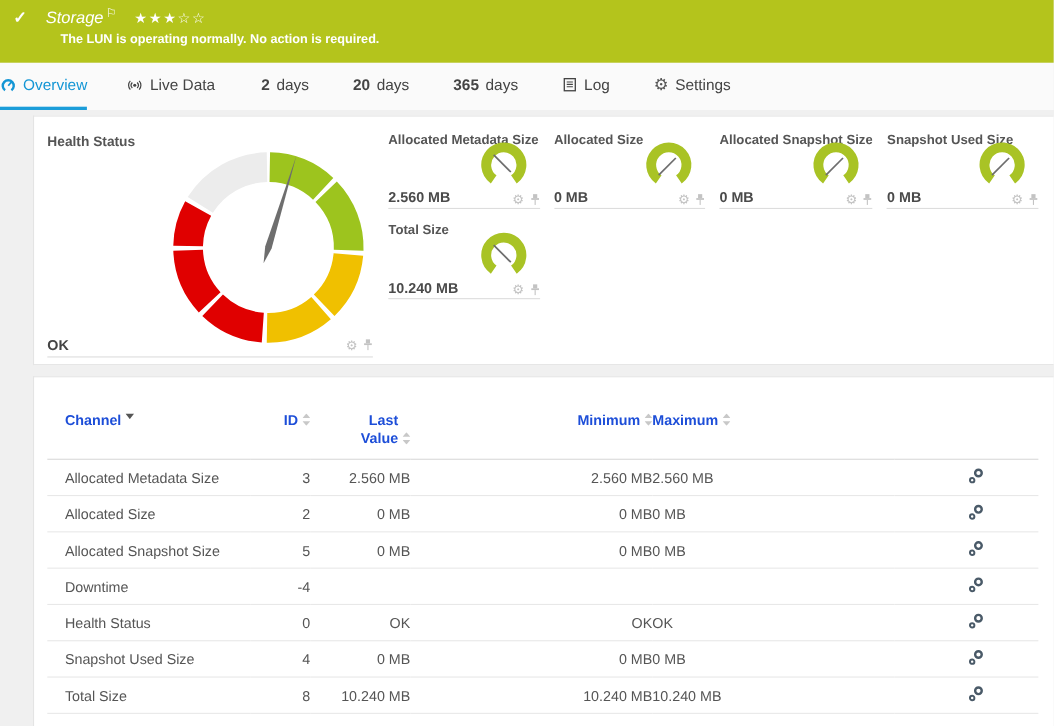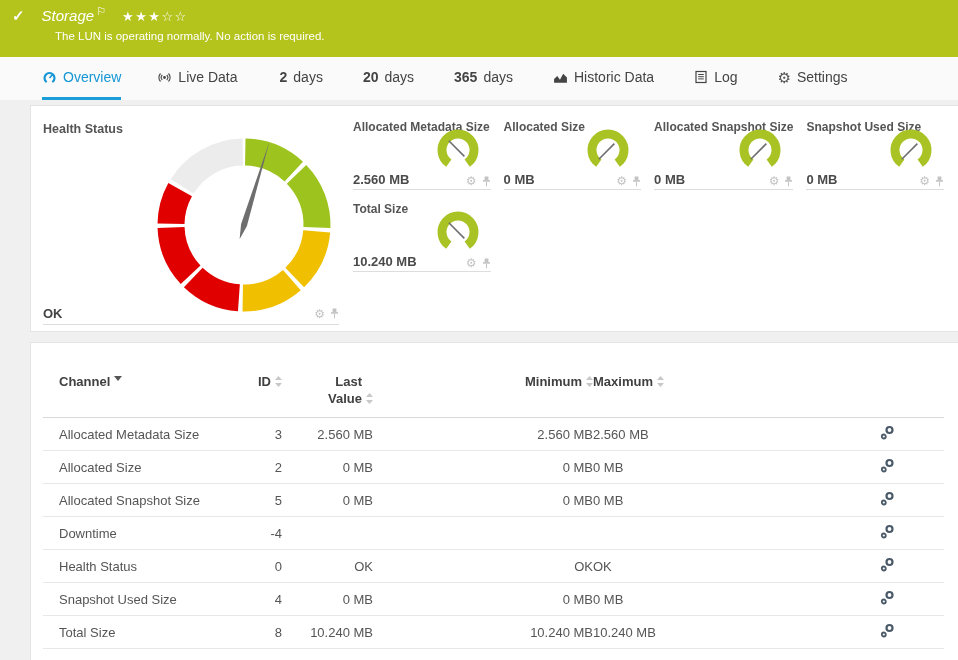--- a/index.html
+++ b/index.html
@@ -7,25 +7,25 @@
     font-family: "Liberation Sans", sans-serif; background: #f0f0f0; }
 
   
   .topbar { height: 57px; background: #b4c41c; color: #fff; position: relative; }
   .topbar-line1 { display: flex; align-items: baseline; padding: 7px 0 0 12px; }
   .check { font-size: 15px; font-weight: bold; }
   .kind { font-style: italic; font-size: 15px; margin-left: 17px; }
   .sensor-title { font-weight: bold; font-size: 17px; margin-left: 8px; letter-spacing: .2px; }
   .flag { font-size: 11px; position: relative; top: -6px; margin-left: 2px; }
   .stars { font-size: 13px; margin-left: 16px; letter-spacing: 1.5px; }
-  .topbar-line2 { font-size: 11.5px; padding: 5px 0 0 55px; }
+  .topbar-line2 { font-size: 11.5px; padding: 5px 0 0 55px; font-weight: bold; }
 
   
   .tabbar { height: 43px; background: #fafafa; display: flex; align-items: stretch;
-    padding-left: 42px; }
+    }
   .tab { display: flex; align-items: center; gap: 6px; font-size: 14px; color: #444;
     border-bottom: 3px solid transparent; cursor: pointer; }
   .tab .num { font-weight: bold; }
   .tab.active { color: #1496d5; border-bottom-color: #1b9dd9; }
   .tab .ticon { display: inline-flex; align-items: center; }
   .gearglyph { font-size: 15px; line-height: 1; color: #555; }
   .m36{margin-right:36px}.m40{margin-right:40px}.m42{margin-right:42px}
 
   
   .content { padding: 5px 0 0 30px; }
@@ -52,21 +52,21 @@
   .mini-title { font-size: 12px; font-weight: bold; color: #555; padding-top: 6px;
     white-space: nowrap; overflow: hidden; }
   .mini-gauge { position: absolute; top: 12px; right: 10px; }
   .mini-bottom { position: absolute; left: 0; right: 0; bottom: 2px;
     display: flex; justify-content: space-between; align-items: flex-end; }
   .mini-value { font-size: 13px; font-weight: bold; color: #4a4a4a; }
   .col1 { grid-column: 1; }
 
   
   table { width: 100%; border-collapse: collapse; table-layout: fixed; }
-  th { font-size: 13px; font-weight: bold; color: #404040; vertical-align: top;
+  th { font-size: 13px; font-weight: bold; color: #1d4ed8; vertical-align: top;
     padding-bottom: 10px; line-height: 17px; }
   thead th { border-bottom: 1px solid #d9d9d9; }
   .c1 { width: 185px; text-align: left; padding-left: 16px; }
   .c2 { width: 54px;  text-align: right; }
   .c3 { width: 91px;  text-align: right; }
   .c4 { width: 220px; text-align: right; }
   .c5 { width: 220px; text-align: left; }
   .c6 { text-align: left; padding-left: 66px; }
   td { font-size: 13px; color: #555; height: 33px; border-bottom: 1px solid #e8e8e8; }
   .hwrap { display: inline-flex; align-items: flex-start; gap: 4px; cursor: pointer; }
@@ -109,28 +109,20 @@
     <span class="num">2</span>
     <span>days</span>
   </div>
   <div class="tab m40">
     <span class="num">20</span>
     <span>days</span>
   </div>
   <div class="tab m40">
     <span class="num">365</span>
     <span>days</span>
-  </div>
-  <div class="tab m40">
-    <span class="ticon">
-      <svg width="15" height="13" viewBox="0 0 14 12">
-          <path d="M1 11 V7.5 L4 4.5 L6.5 8 L9.5 2.5 L13 6 V11 Z" fill="#444"></path>
-        </svg>
-    </span>
-    <span>Historic Data</span>
   </div>
   <div class="tab m40">
     <span class="ticon">
       <svg width="14" height="14" viewBox="0 0 14 14">
           <rect x="2" y="1.5" width="10" height="11" fill="none" stroke="#444" stroke-width="1.2"></rect>
           <path d="M4.2 4.5 H9.8 M4.2 6.7 H9.8 M4.2 8.9 H9.8" stroke="#444" stroke-width="1"></path>
         </svg>
     </span>
     <span>Log</span>
   </div>

